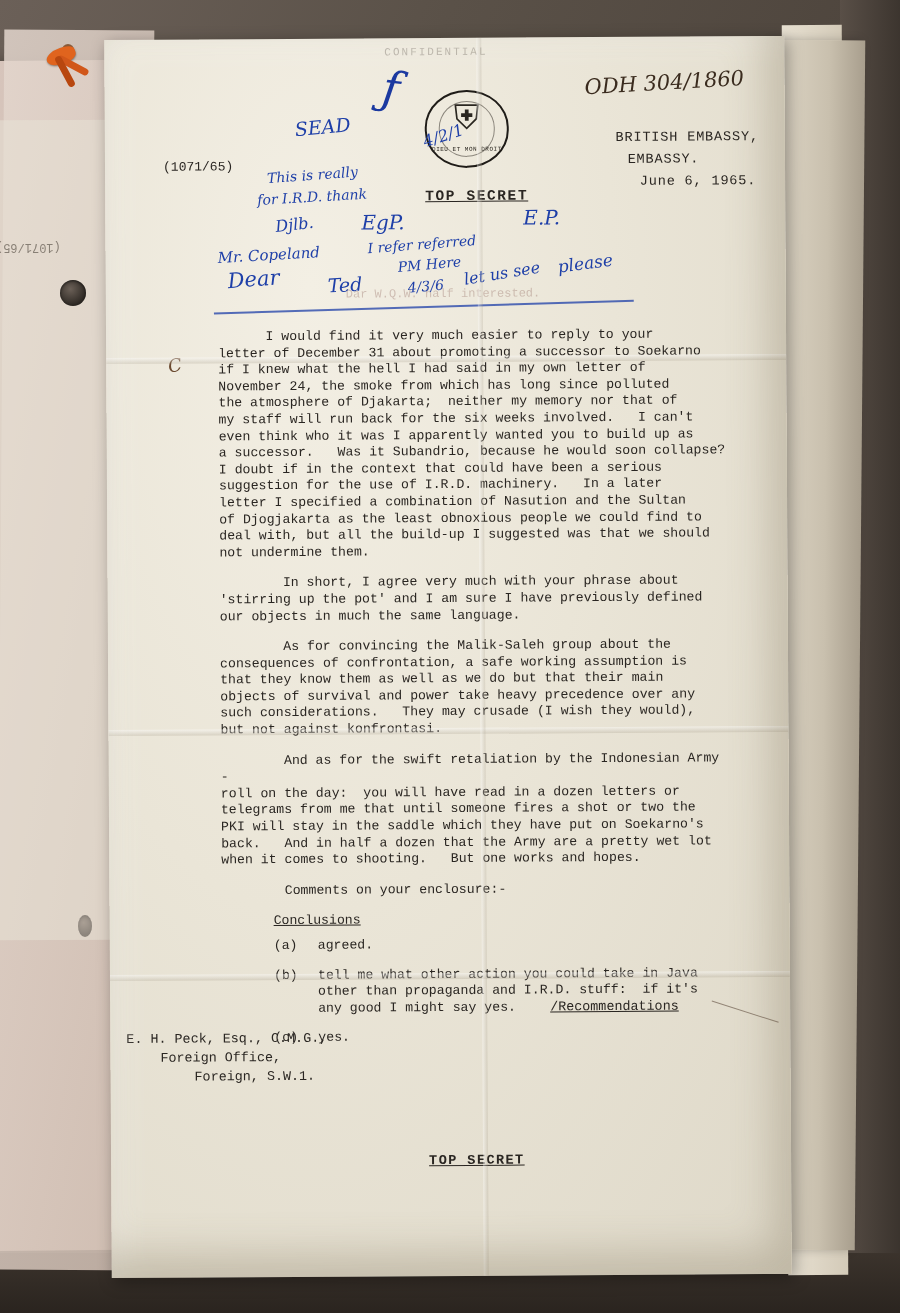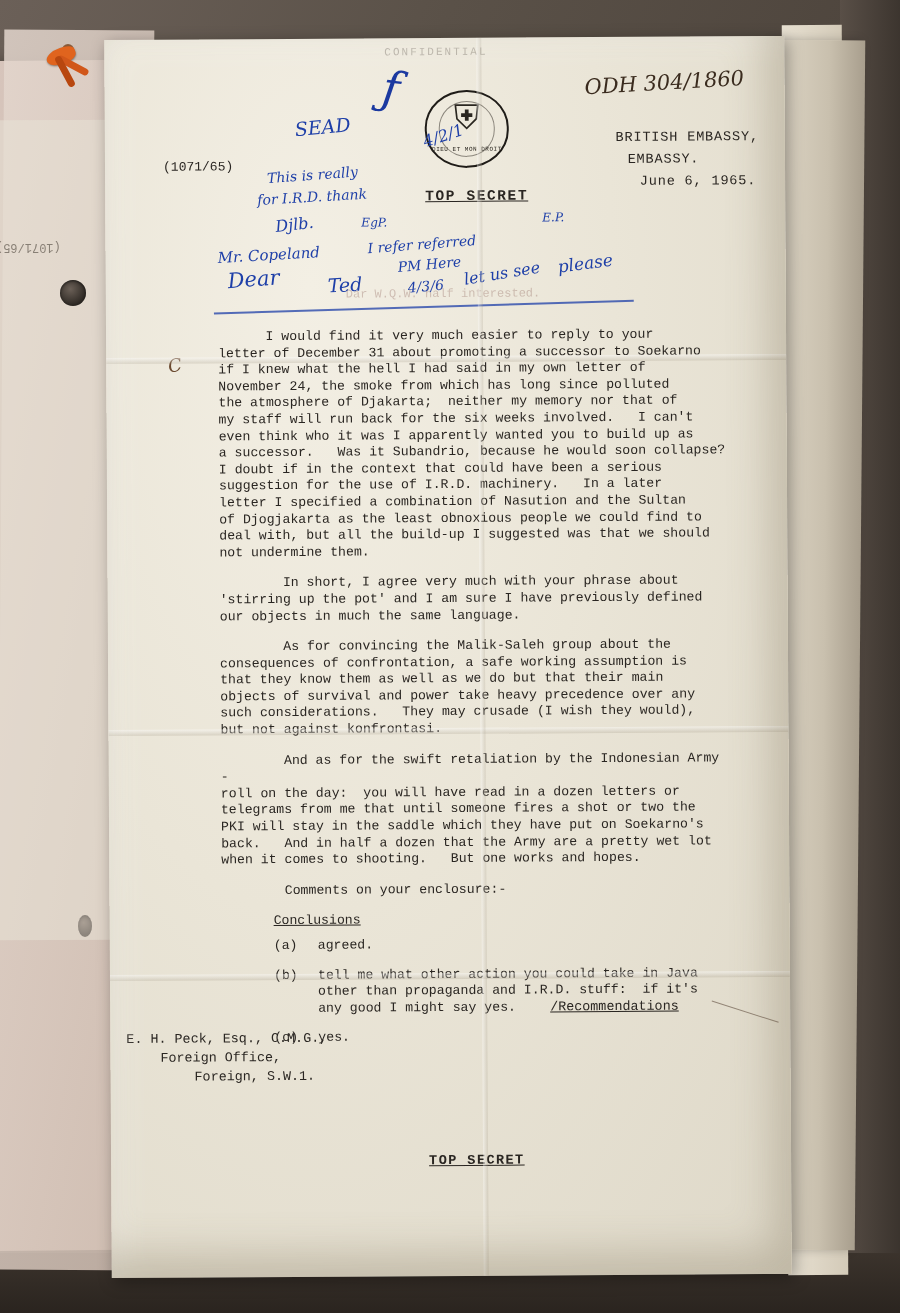--- a/index.html
+++ b/index.html
@@ -241,22 +241,22 @@
   .ink-brown { color: #4a2e24; }
 
   .ink-sead   { left: 190px; top: 80px;  font-size: 19px; transform: rotate(-5deg); }
   .ink-loop   { left: 278px; top: 42px;  font-size: 46px; transform: rotate(8deg); color:#1b39a0; }
   .ink-date1  { left: 318px; top: 90px;  font-size: 16px; transform: rotate(-18deg); }
   .ink-really { left: 162px; top: 128px; font-size: 14px; transform: rotate(-4deg); }
   .ink-forird { left: 152px; top: 150px; font-size: 14px; transform: rotate(-3deg); }
   .ink-sqig   { left: 170px; top: 178px; font-size: 16px; transform: rotate(-6deg); }
   .ink-cop    { left: 112px; top: 208px; font-size: 15px; transform: rotate(-3deg); }
   .ink-ref    { left: 262px; top: 198px; font-size: 14px; transform: rotate(-4deg); }
-  .ink-eg1    { left: 256px; top: 176px; font-size: 12px; }
-  .ink-eg2    { left: 418px; top: 172px; font-size: 12px; margin-left: 19px; }
+  .ink-eg1    { left: 256px; top: 176px; font-size: 20px; }
+  .ink-eg2    { left: 418px; top: 172px; font-size: 20px; }
   .ink-dear   { left: 122px; top: 232px; font-size: 21px; transform: rotate(-4deg); }
   .ink-ted    { left: 222px; top: 238px; font-size: 19px; transform: rotate(-3deg); }
   .ink-pm     { left: 292px; top: 218px; font-size: 14px; transform: rotate(-5deg); }
   .ink-413    { left: 302px; top: 240px; font-size: 14px; transform: rotate(-5deg); }
   .ink-letus  { left: 358px; top: 228px; font-size: 16px; transform: rotate(-9deg); }
   .ink-please { left: 452px; top: 218px; font-size: 17px; transform: rotate(-7deg); }
   .ink-odh    { left: 480px; top: 38px;  font-size: 21px; transform: rotate(-3deg); color:#3a2b1e;}
   .ink-c      { left: 62px;  top: 318px; font-size: 18px; color:#6b4a30; transform: rotate(-10deg);}
   .underline-blue {
     position: absolute; left: 108px; top: 268px;

